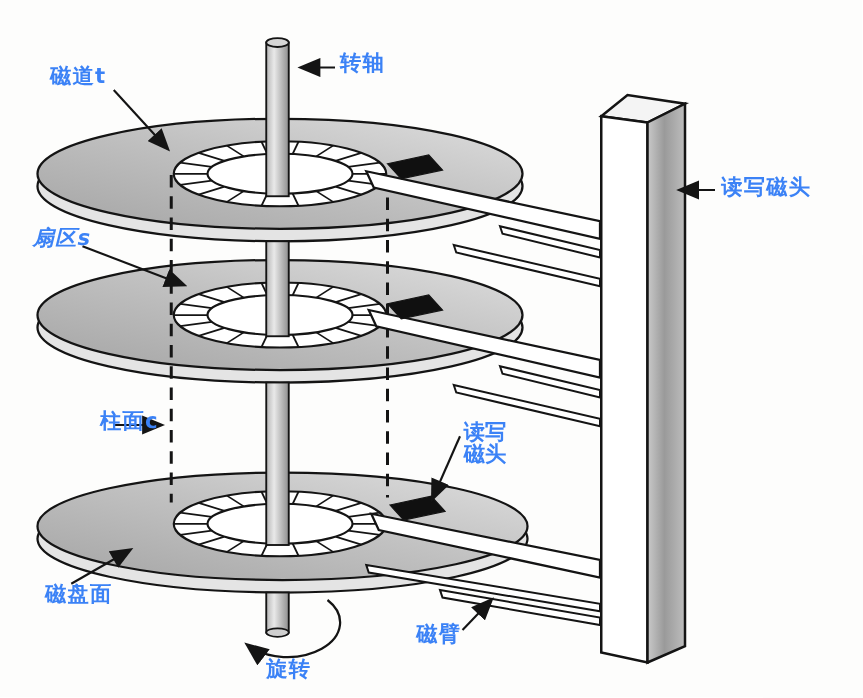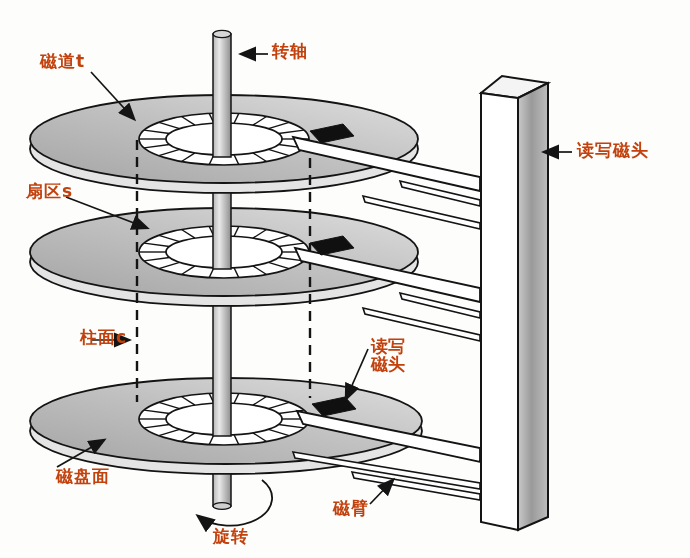--- a/index.html
+++ b/index.html
@@ -6,21 +6,21 @@
   .figure-wrap{
     position:relative;
     width:690px;height:558px;
     background:#fdfdfc;
     overflow:hidden;
     font-family:"DejaVu Sans","Liberation Sans",sans-serif;
   }
   .figure-wrap svg{position:absolute;left:0;top:0;}
   .lbl{
     position:absolute;
-    color:#c2410c;
+    color:#3b82f6;
     font-size:17px;
     font-weight:600;
     letter-spacing:1px;
     white-space:nowrap;
     line-height:1.05;
     user-select:none;
   }
   .lbl.wrap2{
     white-space:normal;
     width:40px;
@@ -183,19 +183,19 @@
       <line x1="92" y1="340" x2="129" y2="340" marker-end="url(#arr)"></line>
       <line x1="368" y1="349" x2="346" y2="399" marker-end="url(#arr)"></line>
       <line x1="57" y1="467" x2="104" y2="440" marker-end="url(#arr)"></line>
       <line x1="370" y1="504" x2="393" y2="480" marker-end="url(#arr)"></line>
     </g>
   </svg>
 
   <div class="lbl" style="left:40px;top:53px;">磁道t</div>
   <div class="lbl" style="left:272px;top:43px;">转轴</div>
   <div class="lbl" style="left:577px;top:142px;">读写磁头</div>
-  <div class="lbl" style="left:26px;top:183px;">扇区s</div>
+  <div class="lbl" style="left:26px;top:183px;font-style:italic;">扇区s</div>
   <div class="lbl" style="left:39px;top:329px;margin-left:41px;">柱面c</div>
   <div class="lbl wrap2" style="left:371px;top:326px;margin-top:12px;">读写磁头</div>
-  <div class="lbl" style="left:36px;top:468px;margin-left:20px;">磁盘面</div>
+  <div class="lbl" style="left:36px;top:468px;">磁盘面</div>
   <div class="lbl" style="left:213px;top:528px;">旋转</div>
   <div class="lbl" style="left:333px;top:500px;text-align:center;">磁臂</div>
 </div>
 
 </body></html>

